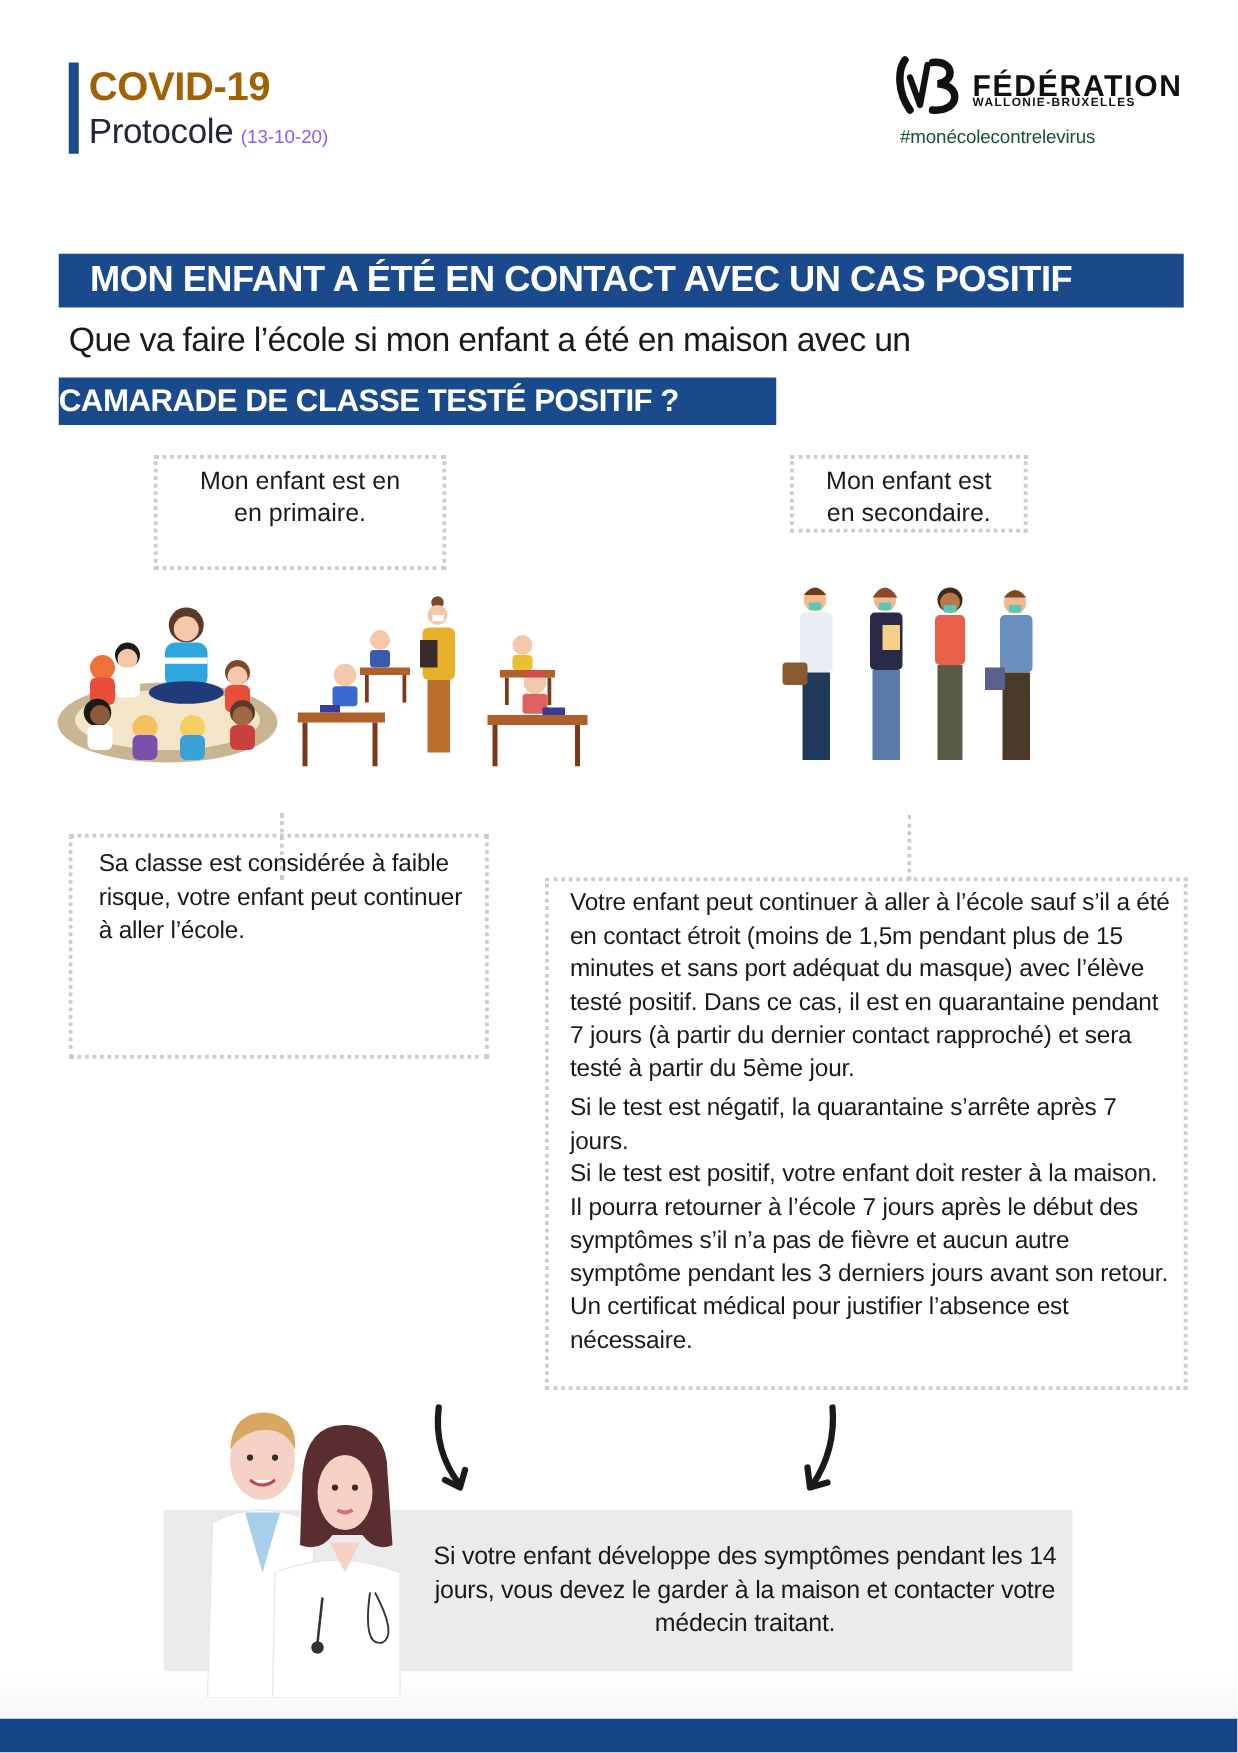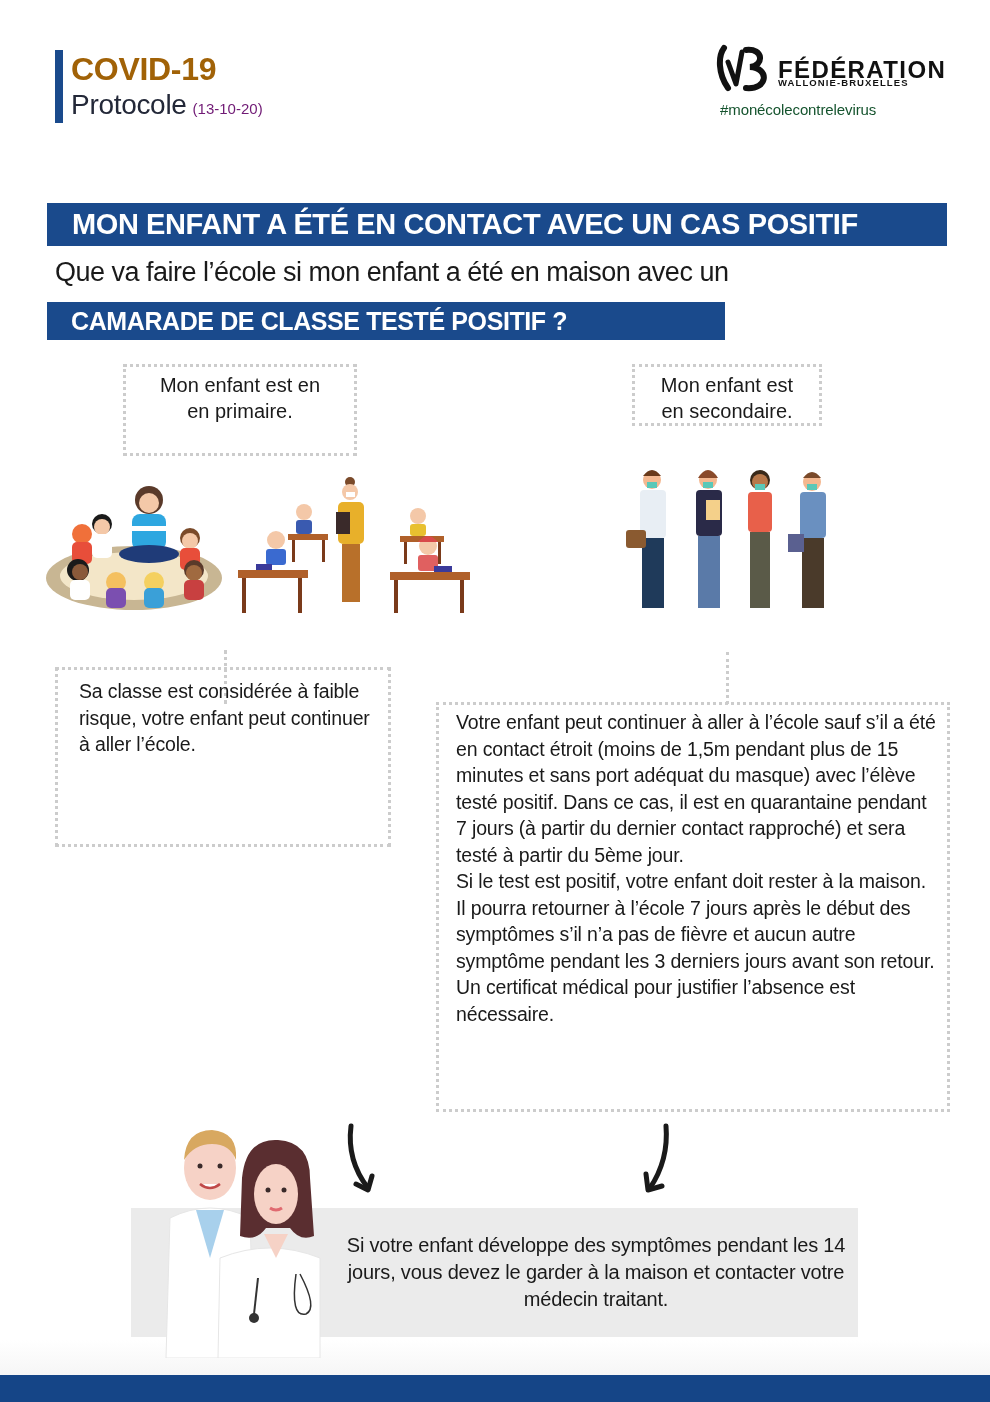--- a/index.html
+++ b/index.html
@@ -5,33 +5,33 @@
   * { box-sizing: border-box; margin: 0; padding: 0; }
   html, body { width: 990px; height: 1402px; background: #ffffff; overflow: hidden; }
   body { position: relative; font-family: "Liberation Sans", sans-serif; color: #1a1a1a; }
 
   .abs { position: absolute; }
 
   
   .hdr-bar { left: 55px; top: 50px; width: 8px; height: 73px; background: #1a4a8c; }
   .hdr-title { left: 71px; top: 52px; font-size: 32px; line-height: 34px; color: #a16207; font-weight: 700; letter-spacing: -0.3px; }
   .hdr-sub { left: 71px; top: 88px; font-size: 28px; line-height: 34px; color: #232838; letter-spacing: -0.3px; }
-  .hdr-date { font-size: 15px; color: #701a75; margin-left: 6px; letter-spacing: 0; }
+  .hdr-date { font-size: 15px; color: #8b5cf6; margin-left: 6px; letter-spacing: 0; }
 
   .logo { left: 716px; top: 44px; width: 212px; height: 80px; }
   .logo-mark { position: absolute; left: 0; top: 0; width: 58px; height: 50px; }
   .logo-fed { position: absolute; left: 62px; top: 12px; font-size: 24px; font-weight: 700; letter-spacing: 1.4px; color: #111; }
   .logo-wb { position: absolute; left: 62px; top: 33px; font-size: 9.5px; font-weight: 700; letter-spacing: 1.1px; color: #111; }
   .logo-hash { position: absolute; left: 4px; top: 57px; font-size: 15px; color: #14532d; letter-spacing: -0.1px; }
 
   
   .banner { background: #1a4a8c; color: #ffffff; font-weight: 700; font-family: "Liberation Sans", sans-serif; letter-spacing: -0.4px; }
   .banner-1 { left: 47px; top: 203px; width: 900px; height: 43px; font-size: 29px; line-height: 43px; padding-left: 25px; transform-origin: left center; }
   .subq { left: 55px; top: 257px; font-size: 27px; color: #1a1a1a; letter-spacing: -0.5px; }
-  .banner-2 { left: 47px; top: 302px; width: 678px; height: 38px; font-size: 25px; line-height: 38px; padding-left: 24px; }
+  .banner-2 { left: 47px; top: 302px; width: 574px; height: 38px; font-size: 25px; line-height: 38px; padding-left: 0; }
 
   
   .dotbox { border: 3px dotted #cccccc; }
   .lbl { font-size: 20px; line-height: 26px; color: #1a1a1a; text-align: center; }
   .box-prim { left: 123px; top: 364px; width: 234px; height: 92px; padding-top: 5px; }
   .box-sec { left: 632px; top: 364px; width: 190px; height: 62px; padding-top: 5px; }
 
   .box-left { left: 55px; top: 667px; width: 336px; height: 180px; padding: 8px 10px 0 21px; }
   .box-right { left: 436px; top: 702px; width: 514px; height: 410px; padding: 4px 8px 0 17px; }
   .body-txt { font-size: 19.5px; line-height: 26.5px; color: #1a1a1a; letter-spacing: -0.15px; }
@@ -177,20 +177,21 @@
 </svg>
 
 <div class="abs vline vl-1"></div>
 <div class="abs vline vl-2"></div>
 
 <div class="abs dotbox box-left body-txt">
   <p>Sa classe est considérée à faible risque, votre enfant peut continuer à aller l’école.</p>
 </div>
 <div class="abs dotbox box-right body-txt">
   <p>Votre enfant peut continuer à aller à l’école sauf s’il a été en contact étroit (moins de 1,5m pendant plus de 15 minutes et sans port adéquat du masque) avec l’élève testé positif. Dans ce cas, il est en quarantaine pendant 7 jours (à partir du dernier contact rapproché) et sera testé à partir du 5ème jour.</p>
+  <p class="para-gap">Si le test est négatif, la quarantaine s’arrête après 7 jours.</p>
   <p>Si le test est positif, votre enfant doit rester à la maison. Il pourra retourner à l’école 7 jours après le début des symptômes s’il n’a pas de fièvre et aucun autre symptôme pendant les 3 derniers jours avant son retour. Un certificat médical pour justifier l’absence est nécessaire.</p>
 </div>
 
 <svg class="illus" style="left:340px; top:1120px;" width="40" height="80" viewBox="0 0 40 80">
   <path d="M11 6 C8 30, 14 50, 28 68" stroke="#1a1a1a" stroke-width="5" fill="none" stroke-linecap="round"></path>
   <path d="M16 64 L28 70 L32 56" stroke="#1a1a1a" stroke-width="5" fill="none" stroke-linecap="round" stroke-linejoin="round"></path>
 </svg>
 <svg class="illus" style="left:638px; top:1120px;" width="40" height="80" viewBox="0 0 40 80">
   <path d="M28 6 C30 30, 24 50, 12 68" stroke="#1a1a1a" stroke-width="5" fill="none" stroke-linecap="round"></path>
   <path d="M8 54 L10 70 L24 66" stroke="#1a1a1a" stroke-width="5" fill="none" stroke-linecap="round" stroke-linejoin="round"></path>

